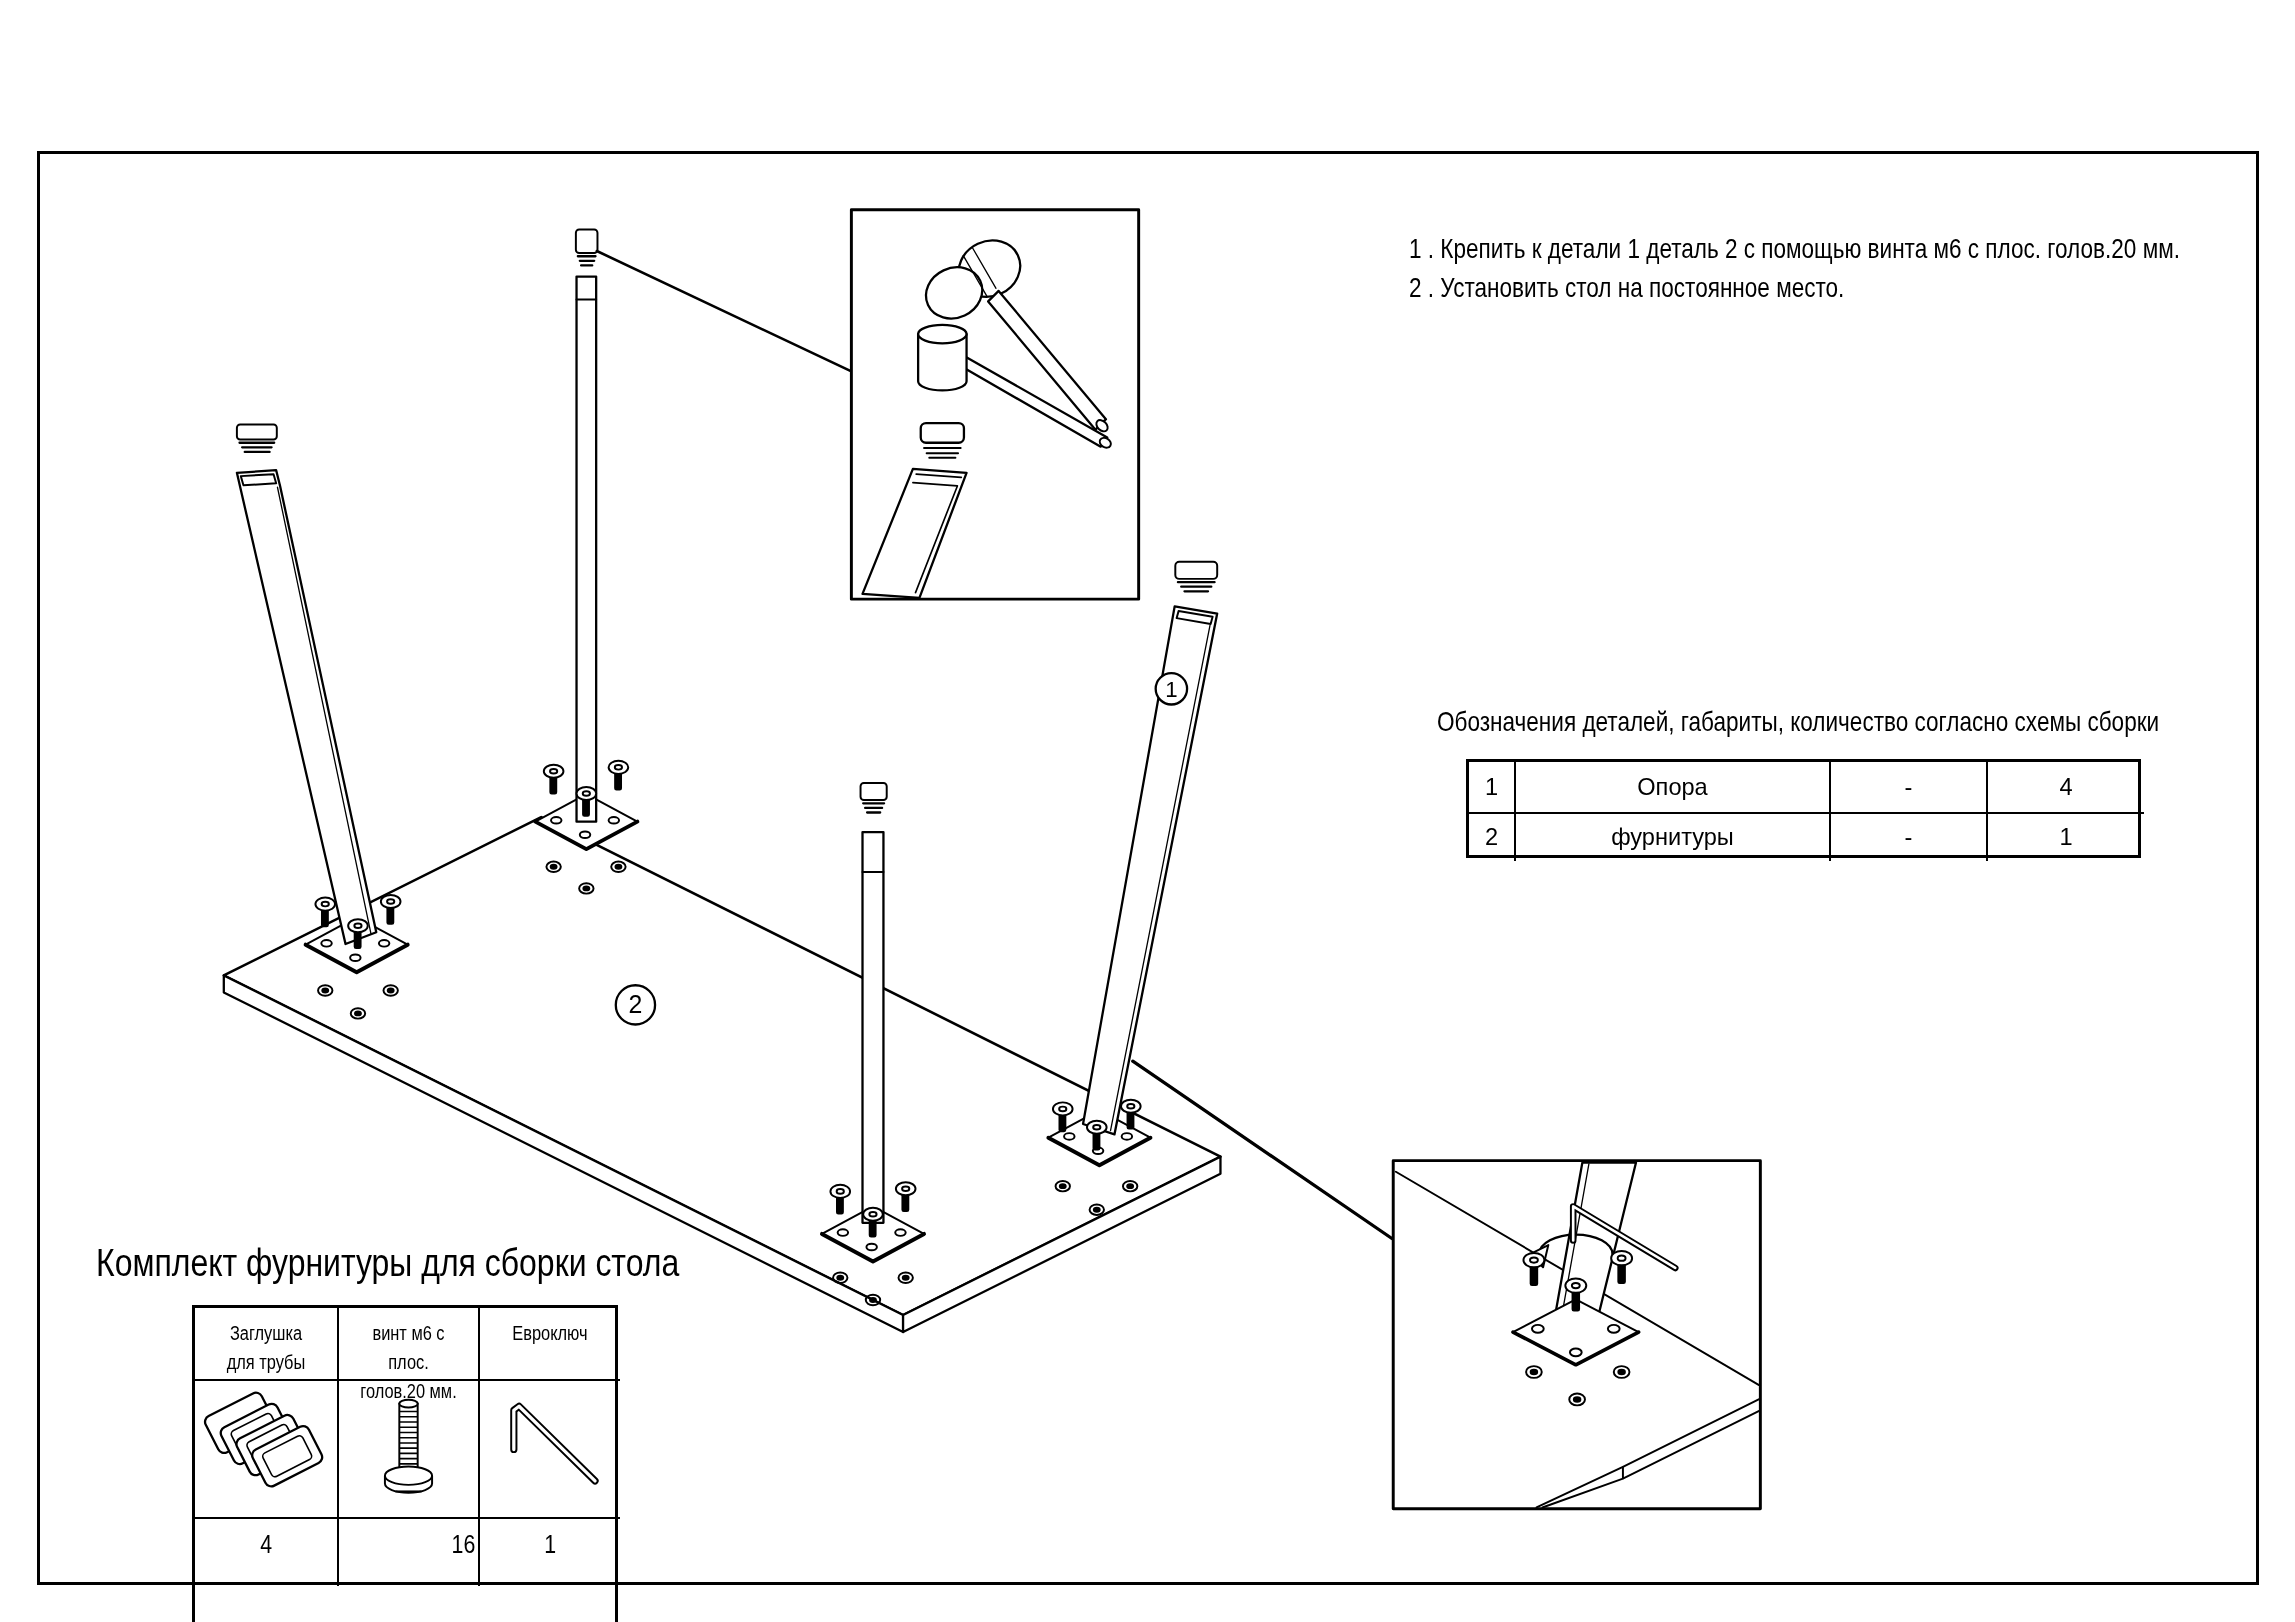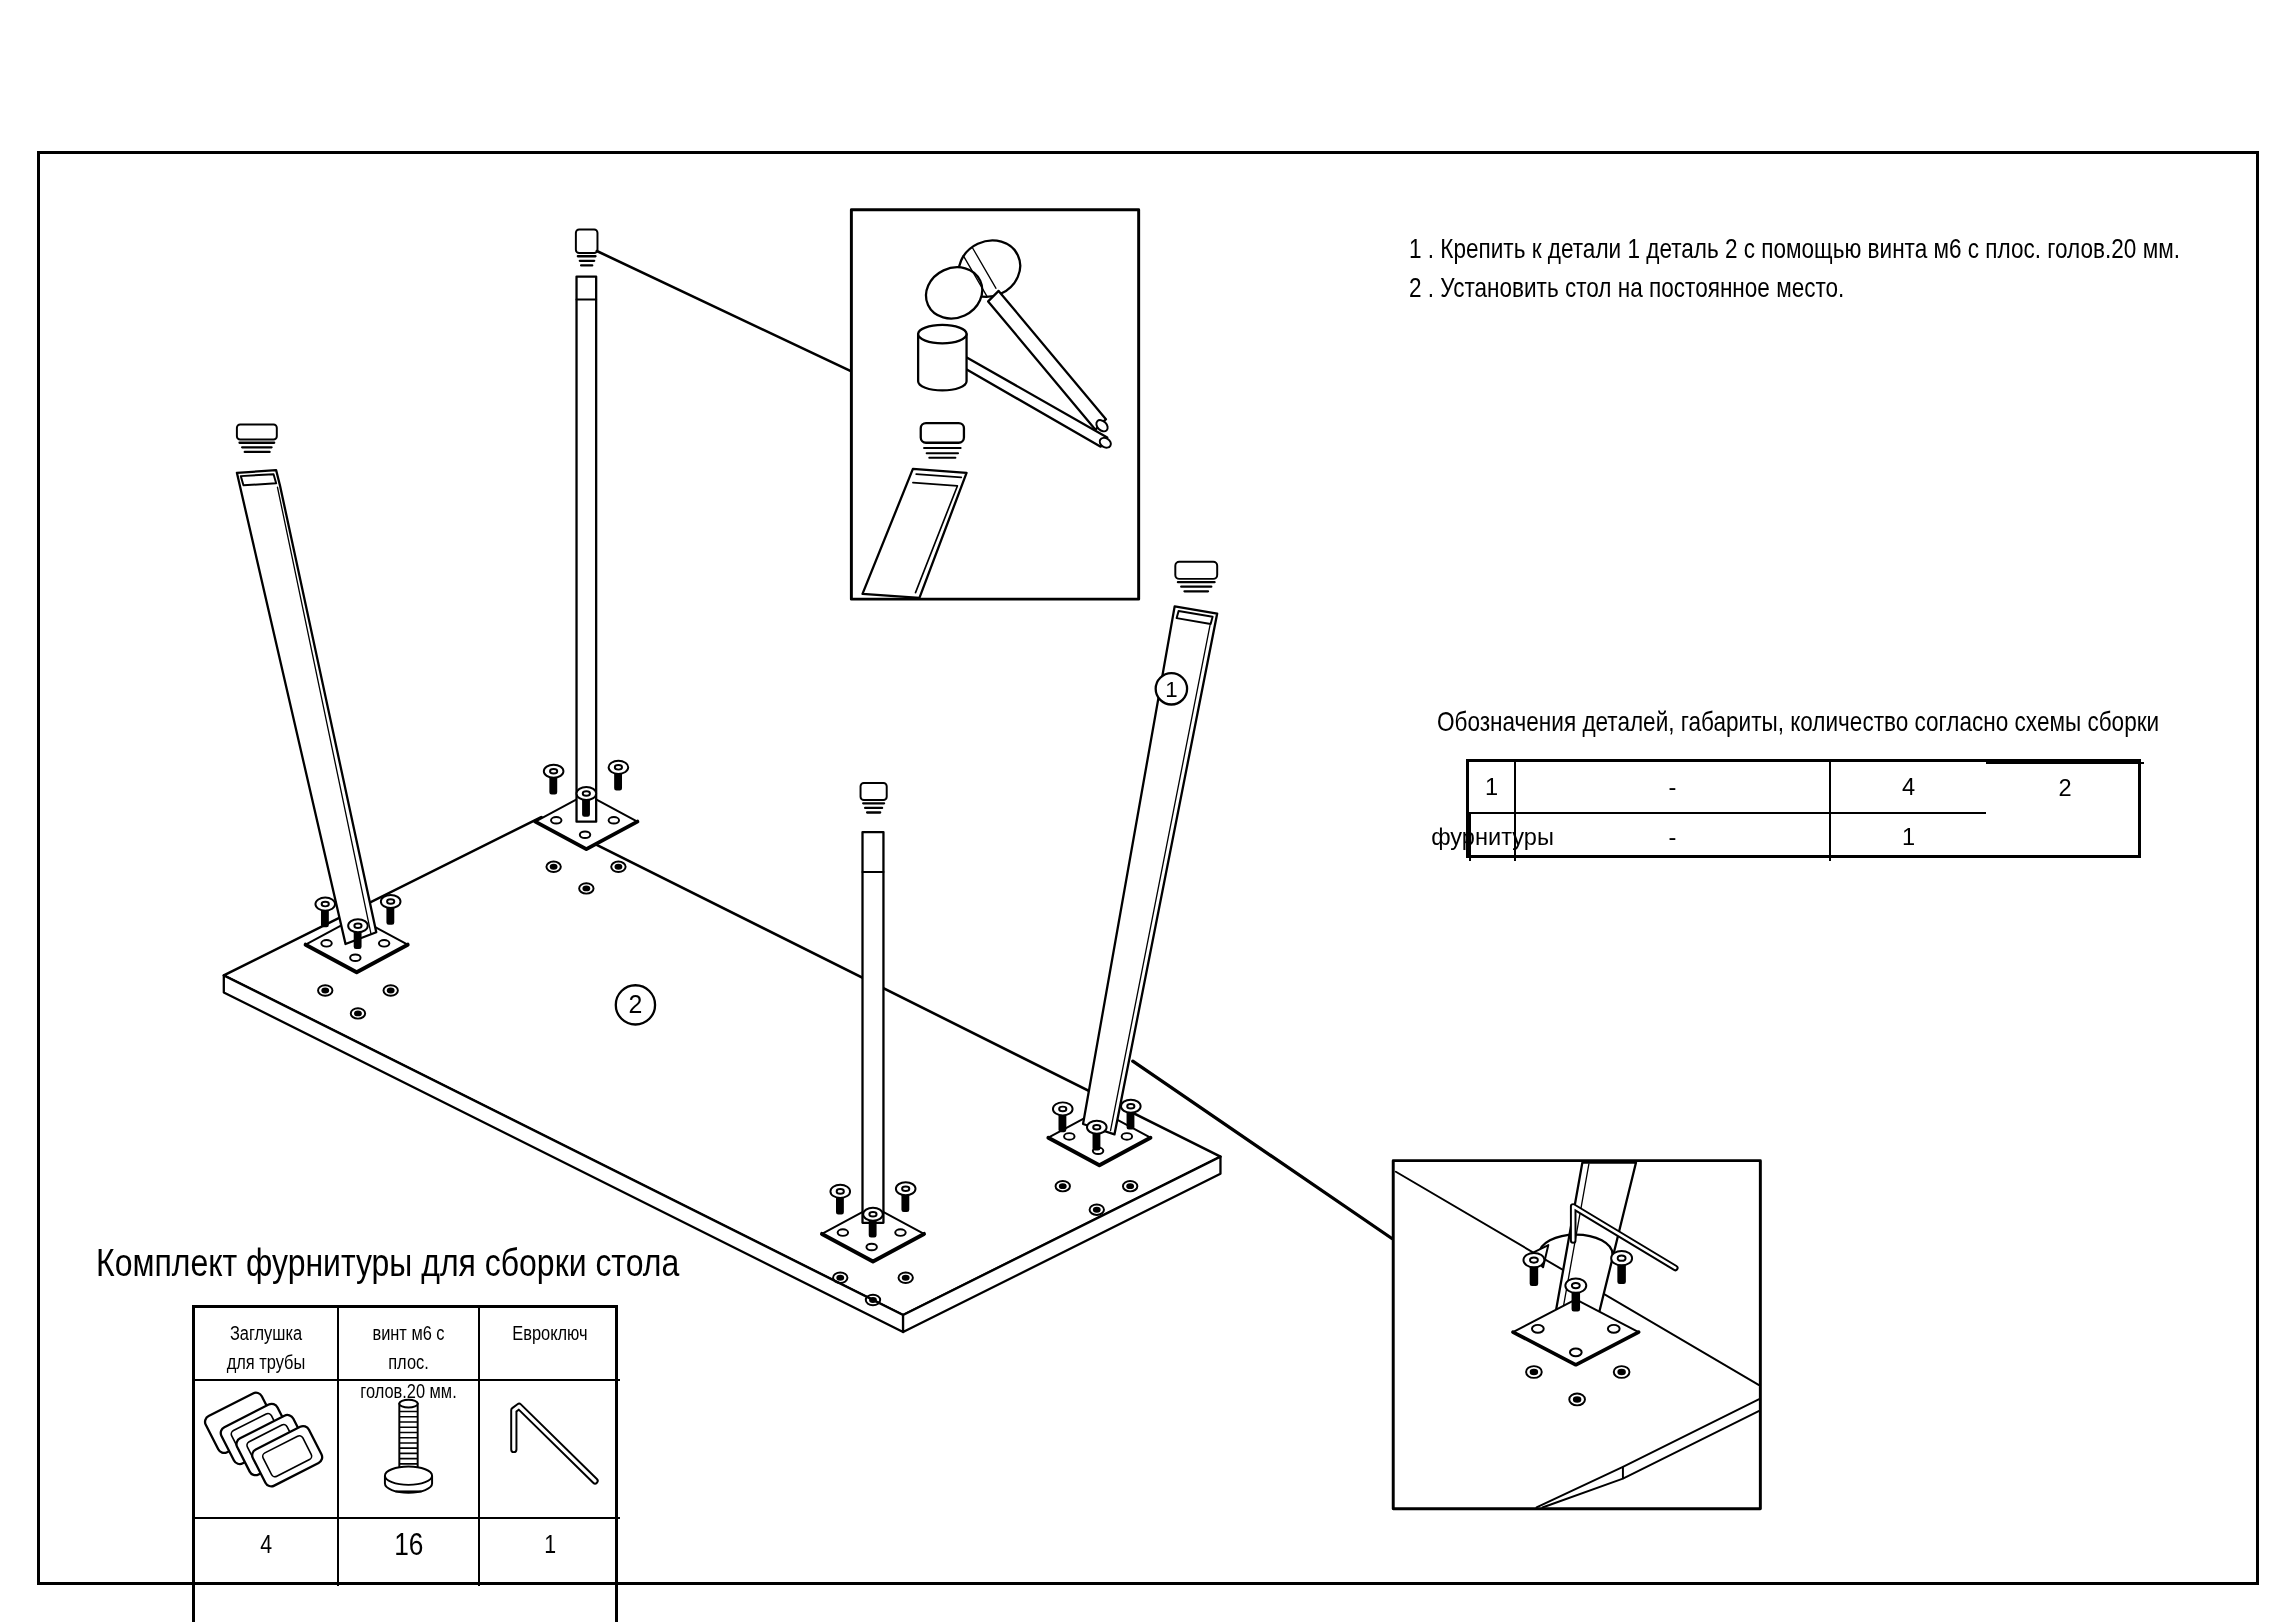--- a/index.html
+++ b/index.html
@@ -273,20 +273,21 @@
     <div><span class="cond">1 . Крепить к детали 1 деталь 2 с помощью винта м6 с плос. голов.20 мм.</span></div>
     <div><span class="cond">2 . Установить стол на постоянное место.</span></div>
   </div>
 
   <div class="txt legend-title">
     <span class="cond">Обозначения деталей, габариты, количество согласно схемы сборки</span>
   </div>
 
   <div class="ptable">
     <div class="cell c0 r0">1</div>
+    <div class="cell r0">Опора</div>
     <div class="cell r0">-</div>
     <div class="cell r0">4</div>
     <div class="cell c0">2</div>
     <div class="cell">фурнитуры</div>
     <div class="cell">-</div>
     <div class="cell">1</div>
   </div>
 
   <div class="txt hw-title">
     <span class="cond">Комплект фурнитуры для сборки стола</span>
@@ -337,21 +338,21 @@
     <div class="cell img">
       <svg width="131" height="131" viewBox="0 0 200 200" fill="none" stroke="#000">
         <path d="M44,100 L44,40 L52,34 L168,148" stroke-width="11" stroke-linejoin="round" stroke-linecap="round"></path>
         <path d="M44,100 L44,40 L52,34 L168,148" stroke="#fff" stroke-width="5" stroke-linejoin="round" stroke-linecap="round"></path>
       </svg>
     </div>
 
     <div class="cell c0" style="font-size:26px;">
         <span class="cond">4</span>
       </div>
-    <div class="cell" style="font-size:32px;">
+    <div class="cell" style="font-size:26px;justify-content:flex-end;">
         <span class="cond">16</span>
       </div>
     <div class="cell" style="font-size:26px;">
         <span class="cond">1</span>
       </div>
   </div>
 </div>
 
 
 </body></html>

